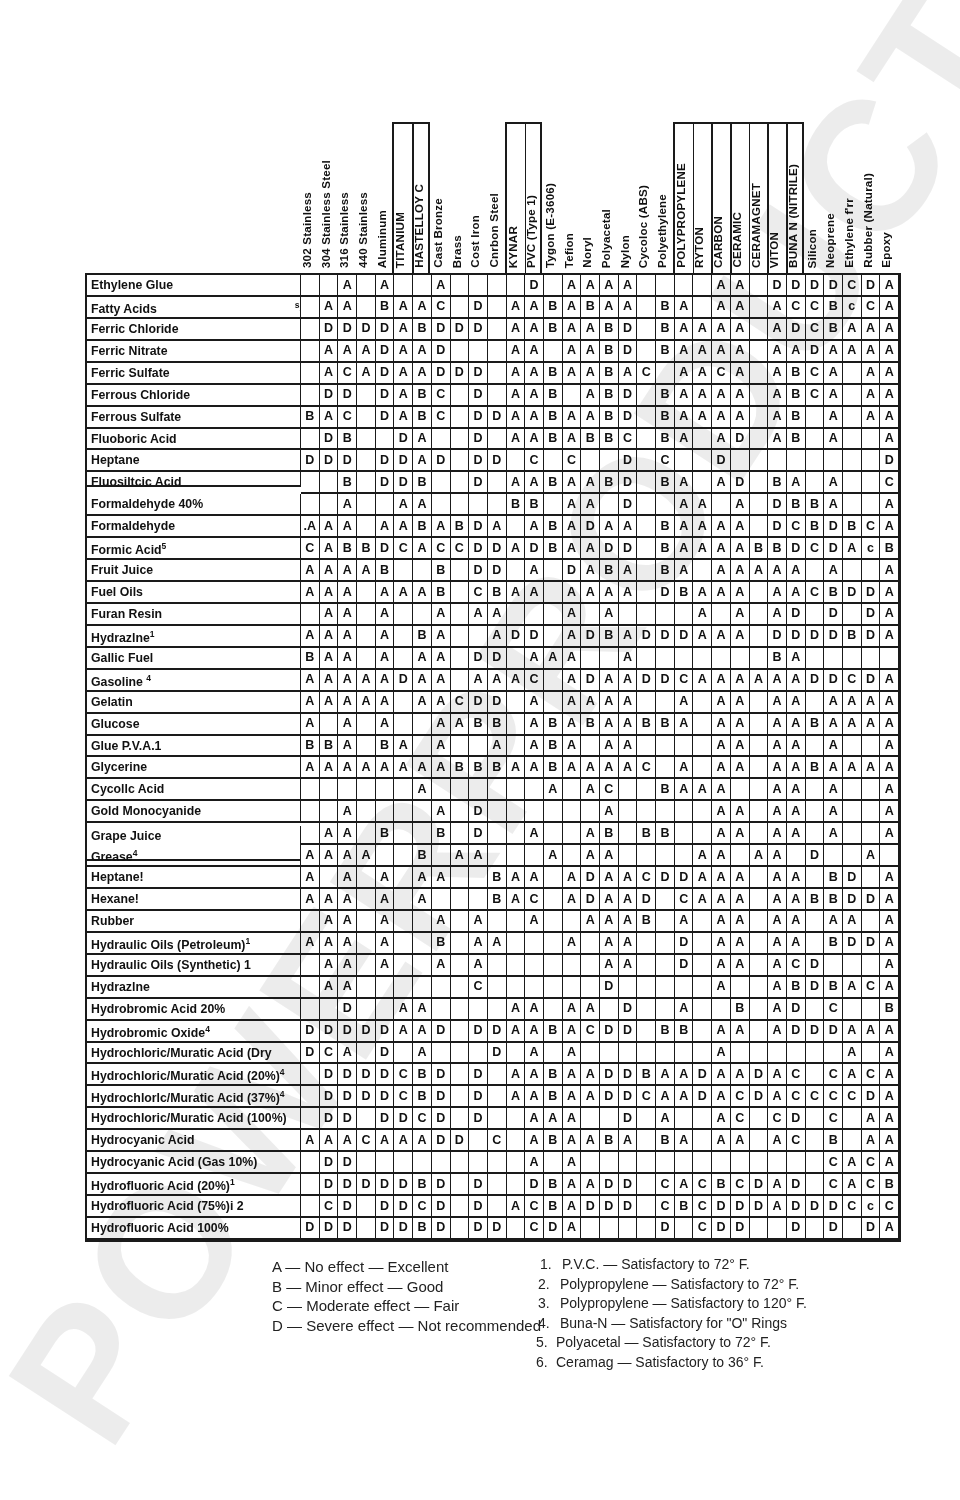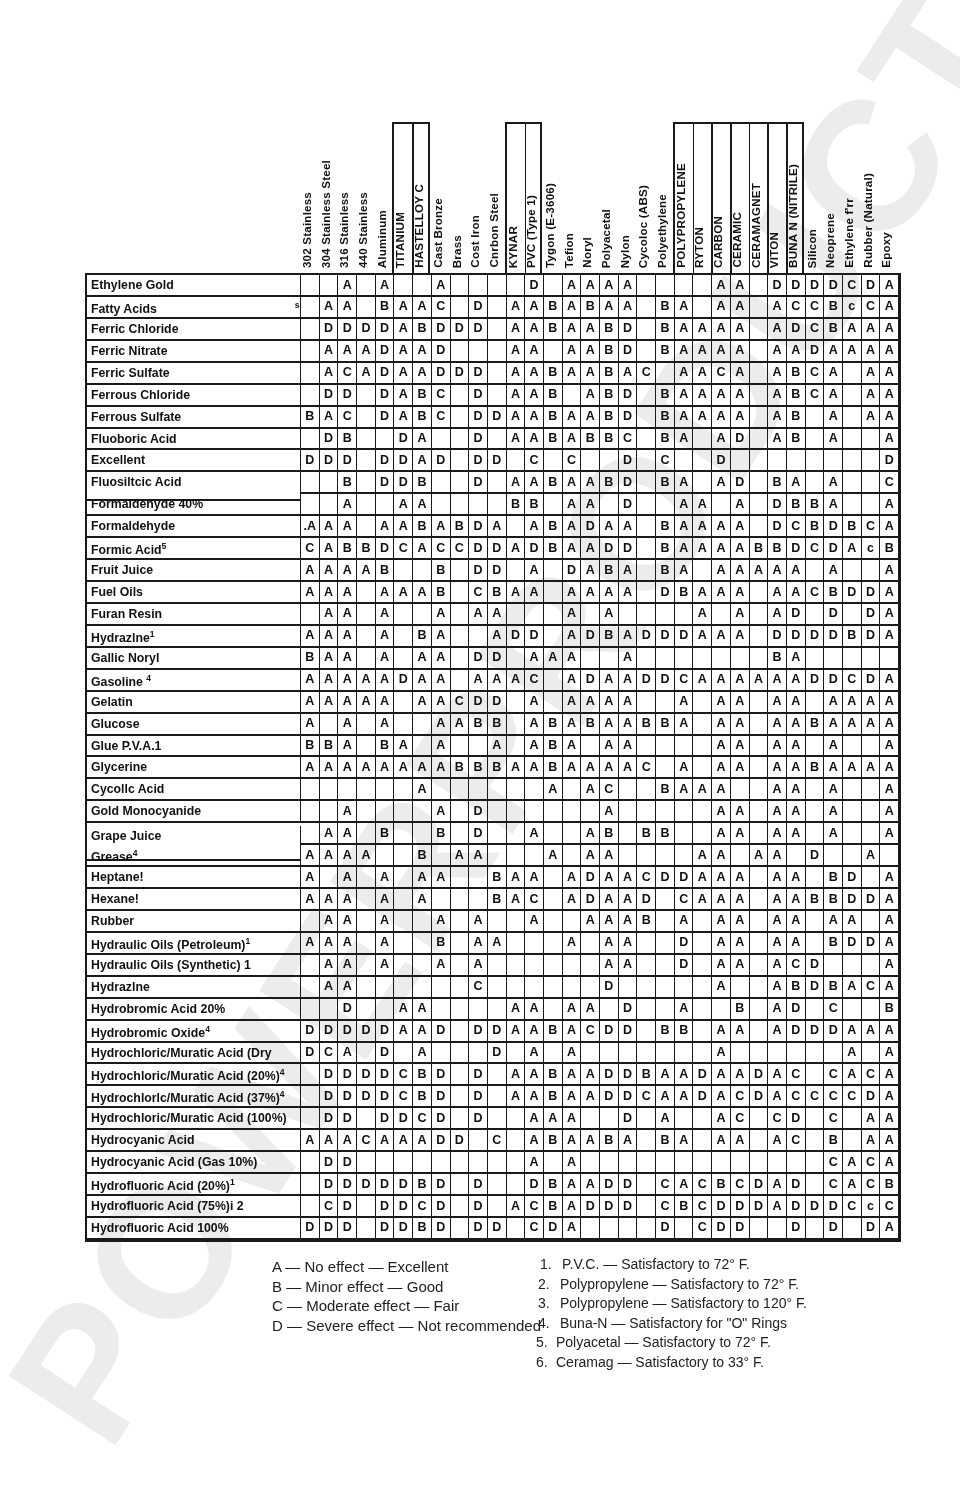--- a/index.html
+++ b/index.html
@@ -140,21 +140,21 @@
           <span>Ethylene f'rr</span>
         </div>
         <div class="hcell" style="left: 774.7px; width: 18.69px;">
           <span>Rubber (Natural)</span>
         </div>
         <div class="hcell" style="left: 793.39px; width: 18.69px;">
           <span>Epoxy</span>
         </div>
       </div>
     <div id="grid" style="width: 812.08px; height: 964.92px;">
-        <div class="ncell" style="top: 0px; width: 214px; height: 21.93px;"><span>Ethylene Gold</span></div>
+        <div class="ncell" style="top: 0px; width: 214px; height: 21.93px;"><span>Ethylene Glue</span></div>
         <div class="cell" style="left: 214px; top: 0px; width: 18.69px; height: 21.93px;"></div>
         <div class="cell" style="left: 232.69px; top: 0px; width: 18.69px; height: 21.93px;"></div>
         <div class="cell" style="left: 251.38px; top: 0px; width: 18.69px; height: 21.93px;">A</div>
         <div class="cell" style="left: 270.07px; top: 0px; width: 18.69px; height: 21.93px;"></div>
         <div class="cell" style="left: 288.76px; top: 0px; width: 18.69px; height: 21.93px;">A</div>
         <div class="cell" style="left: 307.45px; top: 0px; width: 18.69px; height: 21.93px;"></div>
         <div class="cell" style="left: 326.14px; top: 0px; width: 18.69px; height: 21.93px;"></div>
         <div class="cell" style="left: 344.83px; top: 0px; width: 18.69px; height: 21.93px;">A</div>
         <div class="cell" style="left: 363.52px; top: 0px; width: 18.69px; height: 21.93px;"></div>
         <div class="cell" style="left: 382.21px; top: 0px; width: 18.69px; height: 21.93px;"></div>
@@ -404,21 +404,21 @@
         <div class="cell" style="left: 625.18px; top: 153.51px; width: 18.69px; height: 21.93px;">A</div>
         <div class="cell" style="left: 643.87px; top: 153.51px; width: 18.69px; height: 21.93px;">D</div>
         <div class="cell" style="left: 662.56px; top: 153.51px; width: 18.69px; height: 21.93px;"></div>
         <div class="cell" style="left: 681.25px; top: 153.51px; width: 18.69px; height: 21.93px;">A</div>
         <div class="cell" style="left: 699.94px; top: 153.51px; width: 18.69px; height: 21.93px;">B</div>
         <div class="cell" style="left: 718.63px; top: 153.51px; width: 18.69px; height: 21.93px;"></div>
         <div class="cell" style="left: 737.32px; top: 153.51px; width: 18.69px; height: 21.93px;">A</div>
         <div class="cell" style="left: 756.01px; top: 153.51px; width: 18.69px; height: 21.93px;"></div>
         <div class="cell" style="left: 774.7px; top: 153.51px; width: 18.69px; height: 21.93px;"></div>
         <div class="cell" style="left: 793.39px; top: 153.51px; width: 18.69px; height: 21.93px;">A</div>
-        <div class="ncell" style="top: 175.44px; width: 214px; height: 21.93px;"><span>Excellent</span></div>
+        <div class="ncell" style="top: 175.44px; width: 214px; height: 21.93px;"><span>Heptane</span></div>
         <div class="cell" style="left: 214px; top: 175.44px; width: 18.69px; height: 21.93px;">D</div>
         <div class="cell" style="left: 232.69px; top: 175.44px; width: 18.69px; height: 21.93px;">D</div>
         <div class="cell" style="left: 251.38px; top: 175.44px; width: 18.69px; height: 21.93px;">D</div>
         <div class="cell" style="left: 270.07px; top: 175.44px; width: 18.69px; height: 21.93px;"></div>
         <div class="cell" style="left: 288.76px; top: 175.44px; width: 18.69px; height: 21.93px;">D</div>
         <div class="cell" style="left: 307.45px; top: 175.44px; width: 18.69px; height: 21.93px;">D</div>
         <div class="cell" style="left: 326.14px; top: 175.44px; width: 18.69px; height: 21.93px;">A</div>
         <div class="cell" style="left: 344.83px; top: 175.44px; width: 18.69px; height: 21.93px;">D</div>
         <div class="cell" style="left: 363.52px; top: 175.44px; width: 18.69px; height: 21.93px;"></div>
         <div class="cell" style="left: 382.21px; top: 175.44px; width: 18.69px; height: 21.93px;">D</div>
@@ -437,21 +437,21 @@
         <div class="cell" style="left: 625.18px; top: 175.44px; width: 18.69px; height: 21.93px;">D</div>
         <div class="cell" style="left: 643.87px; top: 175.44px; width: 18.69px; height: 21.93px;"></div>
         <div class="cell" style="left: 662.56px; top: 175.44px; width: 18.69px; height: 21.93px;"></div>
         <div class="cell" style="left: 681.25px; top: 175.44px; width: 18.69px; height: 21.93px;"></div>
         <div class="cell" style="left: 699.94px; top: 175.44px; width: 18.69px; height: 21.93px;"></div>
         <div class="cell" style="left: 718.63px; top: 175.44px; width: 18.69px; height: 21.93px;"></div>
         <div class="cell" style="left: 737.32px; top: 175.44px; width: 18.69px; height: 21.93px;"></div>
         <div class="cell" style="left: 756.01px; top: 175.44px; width: 18.69px; height: 21.93px;"></div>
         <div class="cell" style="left: 774.7px; top: 175.44px; width: 18.69px; height: 21.93px;"></div>
         <div class="cell" style="left: 793.39px; top: 175.44px; width: 18.69px; height: 21.93px;">D</div>
-        <div class="ncell" style="top: 197.37px; width: 214px; height: 29px;"><span>Fluosiltcic Acid</span></div>
+        <div class="ncell" style="top: 197.37px; width: 214px; height: 15px;"><span>Fluosiltcic Acid</span></div>
         <div class="cell" style="left: 214px; top: 197.37px; width: 18.69px; height: 21.93px;"></div>
         <div class="cell" style="left: 232.69px; top: 197.37px; width: 18.69px; height: 21.93px;"></div>
         <div class="cell" style="left: 251.38px; top: 197.37px; width: 18.69px; height: 21.93px;">B</div>
         <div class="cell" style="left: 270.07px; top: 197.37px; width: 18.69px; height: 21.93px;"></div>
         <div class="cell" style="left: 288.76px; top: 197.37px; width: 18.69px; height: 21.93px;">D</div>
         <div class="cell" style="left: 307.45px; top: 197.37px; width: 18.69px; height: 21.93px;">D</div>
         <div class="cell" style="left: 326.14px; top: 197.37px; width: 18.69px; height: 21.93px;">B</div>
         <div class="cell" style="left: 344.83px; top: 197.37px; width: 18.69px; height: 21.93px;"></div>
         <div class="cell" style="left: 363.52px; top: 197.37px; width: 18.69px; height: 21.93px;"></div>
         <div class="cell" style="left: 382.21px; top: 197.37px; width: 18.69px; height: 21.93px;">D</div>
@@ -701,21 +701,21 @@
         <div class="cell" style="left: 625.18px; top: 350.88px; width: 18.69px; height: 21.93px;">A</div>
         <div class="cell" style="left: 643.87px; top: 350.88px; width: 18.69px; height: 21.93px;">A</div>
         <div class="cell" style="left: 662.56px; top: 350.88px; width: 18.69px; height: 21.93px;"></div>
         <div class="cell" style="left: 681.25px; top: 350.88px; width: 18.69px; height: 21.93px;">D</div>
         <div class="cell" style="left: 699.94px; top: 350.88px; width: 18.69px; height: 21.93px;">D</div>
         <div class="cell" style="left: 718.63px; top: 350.88px; width: 18.69px; height: 21.93px;">D</div>
         <div class="cell" style="left: 737.32px; top: 350.88px; width: 18.69px; height: 21.93px;">D</div>
         <div class="cell" style="left: 756.01px; top: 350.88px; width: 18.69px; height: 21.93px;">B</div>
         <div class="cell" style="left: 774.7px; top: 350.88px; width: 18.69px; height: 21.93px;">D</div>
         <div class="cell" style="left: 793.39px; top: 350.88px; width: 18.69px; height: 21.93px;">A</div>
-        <div class="ncell" style="top: 372.81px; width: 214px; height: 21.93px;"><span>Gallic Noryl</span></div>
+        <div class="ncell" style="top: 372.81px; width: 214px; height: 21.93px;"><span>Gallic Fuel</span></div>
         <div class="cell" style="left: 214px; top: 372.81px; width: 18.69px; height: 21.93px;">B</div>
         <div class="cell" style="left: 232.69px; top: 372.81px; width: 18.69px; height: 21.93px;">A</div>
         <div class="cell" style="left: 251.38px; top: 372.81px; width: 18.69px; height: 21.93px;">A</div>
         <div class="cell" style="left: 270.07px; top: 372.81px; width: 18.69px; height: 21.93px;"></div>
         <div class="cell" style="left: 288.76px; top: 372.81px; width: 18.69px; height: 21.93px;">A</div>
         <div class="cell" style="left: 307.45px; top: 372.81px; width: 18.69px; height: 21.93px;"></div>
         <div class="cell" style="left: 326.14px; top: 372.81px; width: 18.69px; height: 21.93px;">A</div>
         <div class="cell" style="left: 344.83px; top: 372.81px; width: 18.69px; height: 21.93px;">A</div>
         <div class="cell" style="left: 363.52px; top: 372.81px; width: 18.69px; height: 21.93px;"></div>
         <div class="cell" style="left: 382.21px; top: 372.81px; width: 18.69px; height: 21.93px;">D</div>
@@ -1614,15 +1614,15 @@
     <span class="note-text" style="left:562px;top:1256px;">P.V.C. — Satisfactory to 72° F.</span>
     <span class="note-num" style="left:538px;top:1275.5px;">2.</span>
     <span class="note-text" style="left:560px;top:1275.5px;">Polypropylene — Satisfactory to 72° F.</span>
     <span class="note-num" style="left:538px;top:1295px;">3.</span>
     <span class="note-text" style="left:560px;top:1295px;">Polypropylene — Satisfactory to 120° F.</span>
     <span class="note-num" style="left:538px;top:1314.5px;">4.</span>
     <span class="note-text" style="left:560px;top:1314.5px;">Buna-N — Satisfactory for "O" Rings</span>
     <span class="note-num" style="left:536px;top:1334px;">5.</span>
     <span class="note-text" style="left:556px;top:1334px;">Polyacetal — Satisfactory to 72° F.</span>
     <span class="note-num" style="left:536px;top:1353.5px;">6.</span>
-    <span class="note-text" style="left:556px;top:1353.5px;">Ceramag — Satisfactory to 33° F.</span>
+    <span class="note-text" style="left:556px;top:1353.5px;">Ceramag — Satisfactory to 36° F.</span>
   </div>
 </div>
 
 </body></html>

